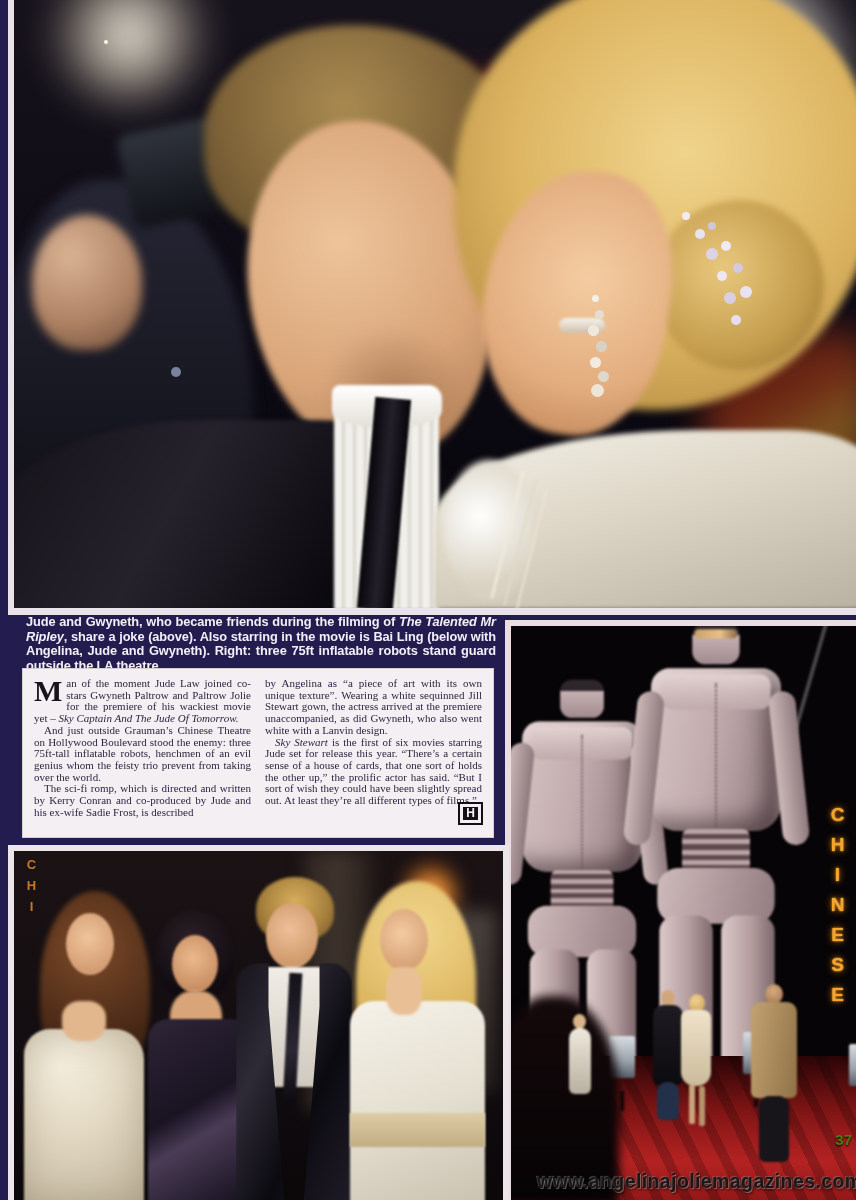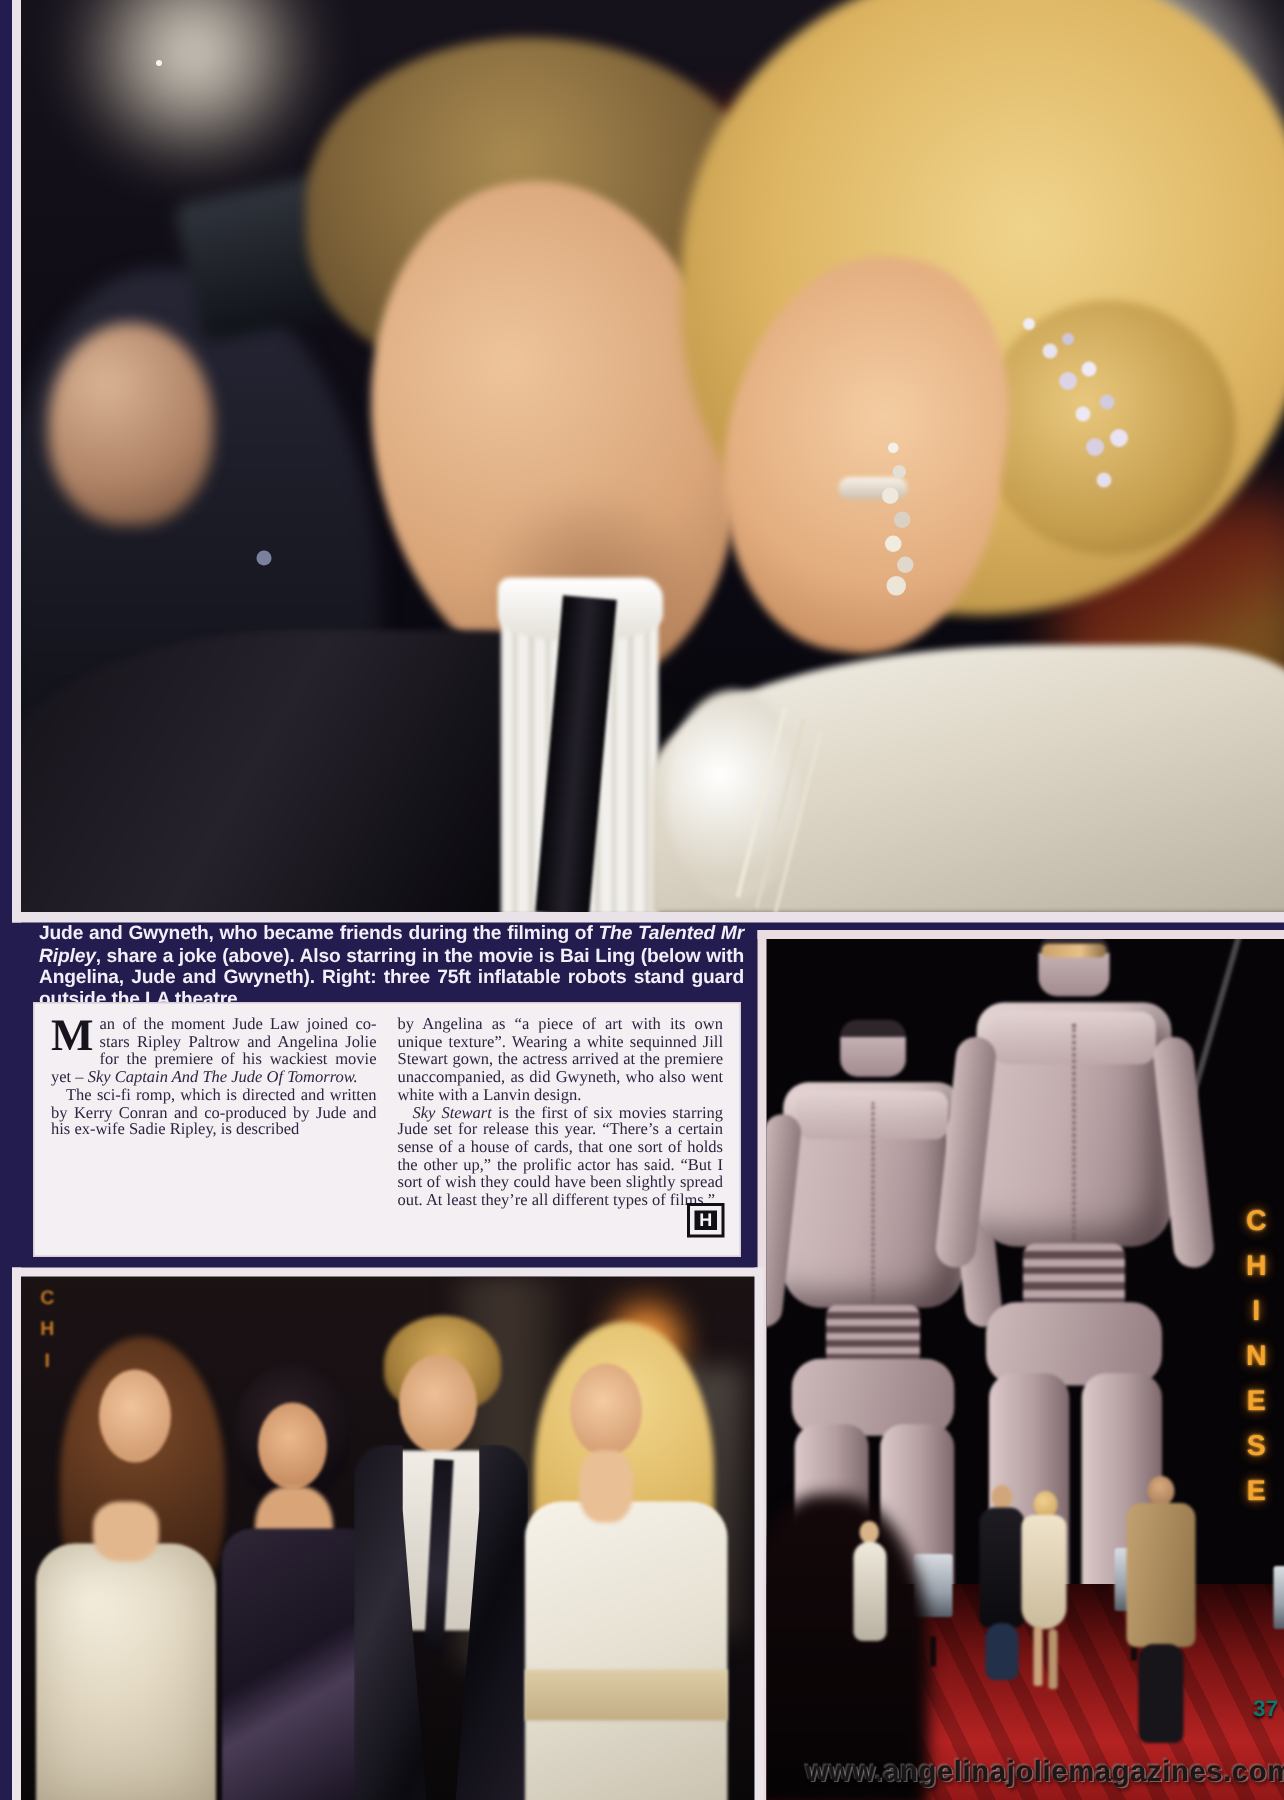--- a/index.html
+++ b/index.html
@@ -73,21 +73,21 @@
     text-shadow:0 0 7px rgba(255,140,0,.9),0 0 2px #ffd27a;filter:blur(.4px);}
   .carpet{position:absolute;left:0;bottom:0;width:100%;height:150px;
     background:linear-gradient(180deg,#2a0506 0%,#7c1414 35%,#b42222 70%,#8e1616 100%);}
   .carpet-streaks{position:absolute;left:0;bottom:0;width:100%;height:150px;opacity:.5;
     background:repeating-linear-gradient(64deg,rgba(0,0,0,.4) 0 10px,rgba(0,0,0,0) 10px 26px);}
   .poster{position:absolute;width:26px;height:42px;border-radius:2px;filter:blur(.8px);
     background:linear-gradient(180deg,#d8dde2 0%,#9aa2ab 60%,#565d66 100%);box-shadow:0 44px 0 -11px #15090a;}
   .fig{position:absolute;filter:blur(.9px);}
   .fig .head{position:absolute;border-radius:50%;}
   .fig .body{position:absolute;border-radius:10px 10px 6px 6px;}
-  .pagenum{position:absolute;right:10px;bottom:58px;color:#0f766e;font-weight:bold;font-size:15px;
+  .pagenum{position:absolute;right:10px;bottom:58px;color:#4d7c0f;font-weight:bold;font-size:15px;
     text-shadow:0 1px 2px #000;}
   .watermark{position:absolute;left:26px;bottom:13px;color:rgba(18,16,16,.92);font-weight:bold;
     font-size:19.5px;letter-spacing:.4px;white-space:nowrap;
     text-shadow:1px 1px 0 rgba(210,205,205,.4),-1px -1px 1px rgba(130,125,125,.55),2px 2px 3px rgba(0,0,0,.65);}
   
   .chi-sign{position:absolute;left:10px;top:6px;writing-mode:vertical-rl;text-orientation:upright;
     color:#e08a28;font-weight:bold;font-size:13px;letter-spacing:6px;opacity:.85;filter:blur(.6px);}
   .gfig-hair,.gfig-face,.gfig-body,.gfig-extra{position:absolute;}
 </style>
 </head>
@@ -144,22 +144,23 @@
     <div class="abs" style="left:492px;top:470px;width:3px;height:130px;transform:rotate(14deg);filter:blur(.8px);
          background:rgba(240,235,220,.8);box-shadow:14px 4px 0 rgba(225,218,200,.7),27px 10px 0 rgba(235,228,212,.6);"></div>
   </div>
 
   <div class="caption">
     <span>Jude and Gwyneth, who became friends during the filming of </span><i>The Talented Mr Ripley</i><span>, share a joke (above). Also starring in the movie is Bai Ling (below with Angelina, Jude and Gwyneth). Right: three 75ft inflatable robots stand guard outside the LA theatre</span>
   </div>
 
   <div class="article">
     <div class="col col1">
-      <p><span class="dropcap">M</span><span>an of the moment Jude Law joined co-stars Ripley Paltrow and Angelina Jolie for the premiere of his wackiest movie yet – </span><i>Sky Captain And The Jude Of Tomorrow.</i></p>
-      <p class="ind">The sci-fi romp, which is directed and written by Kerry Conran and co-produced by Jude and his ex-wife Sadie Ripley, is described</p>
+      <p><span class="dropcap">M</span><span>an of the moment Jude Law joined co-stars Gwyneth Paltrow and Paltrow Jolie for the premiere of his wackiest movie yet – </span><i>Sky Captain And The Jude Of Tomorrow.</i></p>
+      <p class="ind">And just outside Grauman’s Chinese Theatre on Hollywood Boulevard stood the enemy: three 75ft-tall inflatable robots, henchmen of an evil genius whom the feisty trio prevent from taking over the world.</p>
+      <p class="ind">The sci-fi romp, which is directed and written by Kerry Conran and co-produced by Jude and his ex-wife Sadie Frost, is described</p>
     </div>
     <div class="col col2">
       <p>by Angelina as “a piece of art with its own unique texture”. Wearing a white sequinned Jill Stewart gown, the actress arrived at the premiere unaccompanied, as did Gwyneth, who also went white with a Lanvin design.</p>
       <p class="ind"><i>Sky Stewart</i><span> is the first of six movies starring Jude set for release this year. “There’s a certain sense of a house of cards, that one sort of holds the other up,” the prolific actor has said. “But I sort of wish they could have been slightly spread out. At least they’re all different types of films.”</span></p>
     </div>
     <div class="endmark">H</div>
   </div>
 
   <div class="photo photo-robots">
     <div class="abs" style="left:288px;top:-10px;width:4px;height:190px;background:#4a464a;transform:rotate(16deg);filter:blur(1px);"></div>

